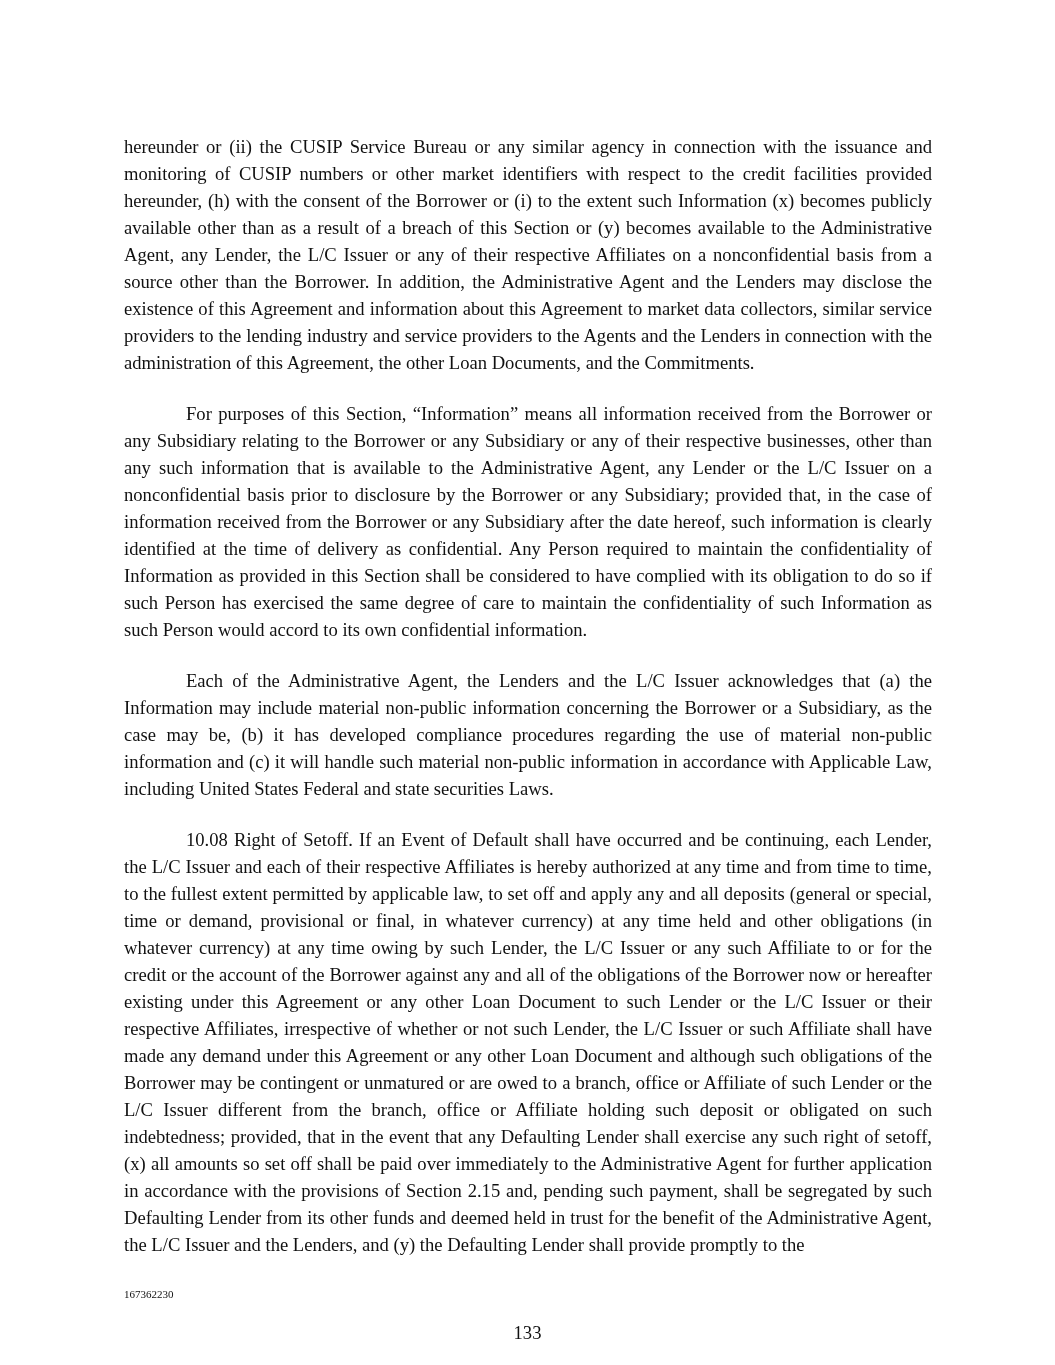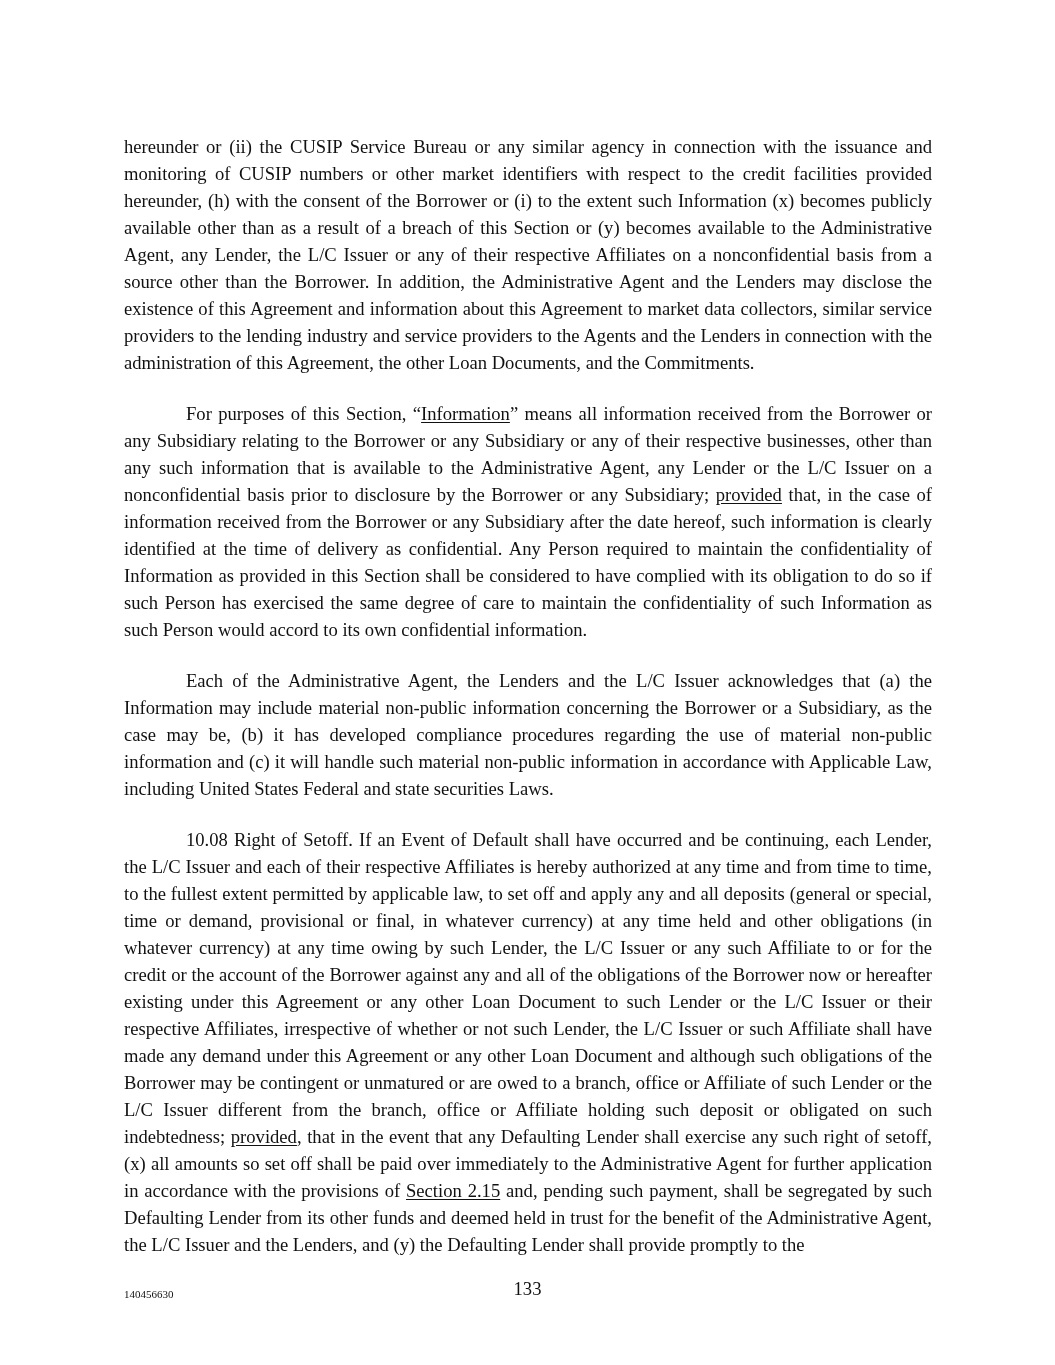--- a/index.html
+++ b/index.html
@@ -9,24 +9,24 @@
     left: 124px;
     top: 133px;
     width: 808px;
     font-family: "Liberation Serif", "DejaVu Serif", serif;
     font-size: 18.6px;
     line-height: 27px;
     color: #111111;
   }
   .para { margin: 0 0 23.85px 0; text-align: justify; }
   .para.indent { text-indent: 62px; }
-  .u { text-decoration: underline; text-underline-offset: 2px; }
+  .u { text-underline-offset: 2px; }
   .b { font-weight: normal; }
   .page-number {
-    position: absolute; left: 0; width: 1055px; top: 1278px;
+    position: absolute; left: 0; width: 1055px; top: 1322px;
     text-align: center;
     font-family: "Liberation Serif", "DejaVu Serif", serif;
     font-size: 18.6px; color: #111;
   }
   .doc-id {
     position: absolute; left: 124px; top: 1288px;
     font-family: "Liberation Serif", "DejaVu Serif", serif;
     font-size: 11px; color: #111;
   }
 </style>
@@ -37,13 +37,13 @@
   <p class="para">hereunder or (ii) the CUSIP Service Bureau or any similar agency in connection with the issuance and monitoring of CUSIP numbers or other market identifiers with respect to the credit facilities provided hereunder, (h) with the consent of the Borrower or (i) to the extent such Information (x) becomes publicly available other than as a result of a breach of this Section or (y) becomes available to the Administrative Agent, any Lender, the L/C Issuer or any of their respective Affiliates on a nonconfidential basis from a source other than the Borrower.  In addition, the Administrative Agent and the Lenders may disclose the existence of this Agreement and information about this Agreement to market data collectors, similar service providers to the lending industry and service providers to the Agents and the Lenders in connection with the administration of this Agreement, the other Loan Documents, and the Commitments.</p>
 
   <p class="para indent"><span>For purposes of this Section, “</span><span class="u">Information</span><span>” means all information received from the Borrower or any Subsidiary relating to the Borrower or any Subsidiary or any of their respective businesses, other than any such information that is available to the Administrative Agent, any Lender or the L/C Issuer on a nonconfidential basis prior to disclosure by the Borrower or any Subsidiary; </span><span class="u">provided</span><span> that, in the case of information received from the Borrower or any Subsidiary after the date hereof, such information is clearly identified at the time of delivery as confidential.  Any Person required to maintain the confidentiality of Information as provided in this Section shall be considered to have complied with its obligation to do so if such Person has exercised the same degree of care to maintain the confidentiality of such Information as such Person would accord to its own confidential information.</span></p>
 
   <p class="para indent">Each of the Administrative Agent, the Lenders and the L/C Issuer acknowledges that (a) the Information may include material non-public information concerning the Borrower or a Subsidiary, as the case may be, (b) it has developed compliance procedures regarding the use of material non-public information and (c) it will handle such material non-public information in accordance with Applicable Law, including United States Federal and state securities Laws.</p>
 
   <p class="para indent"><span class="b">10.08  Right of Setoff.</span><span>  If an Event of Default shall have occurred and be continuing, each Lender, the L/C Issuer and each of their respective Affiliates is hereby authorized at any time and from time to time, to the fullest extent permitted by applicable law, to set off and apply any and all deposits (general or special, time or demand, provisional or final, in whatever currency) at any time held and other obligations (in whatever currency) at any time owing by such Lender, the L/C Issuer or any such Affiliate to or for the credit or the account of the Borrower against any and all of the obligations of the Borrower now or hereafter existing under this Agreement or any other Loan Document to such Lender or the L/C Issuer or their respective Affiliates, irrespective of whether or not such Lender, the L/C Issuer or such Affiliate shall have made any demand under this Agreement or any other Loan Document and although such obligations of the Borrower may be contingent or unmatured or are owed to a branch, office or Affiliate of such Lender or the L/C Issuer different from the branch, office or Affiliate holding such deposit or obligated on such indebtedness; </span><span class="u">provided</span><span>, that in the event that any Defaulting Lender shall exercise any such right of setoff, (x) all amounts so set off shall be paid over immediately to the Administrative Agent for further application in accordance with the provisions of </span><span class="u">Section 2.15</span><span> and, pending such payment, shall be segregated by such Defaulting Lender from its other funds and deemed held in trust for the benefit of the Administrative Agent, the L/C Issuer and the Lenders, and (y) the Defaulting Lender shall provide promptly to the</span></p>
 </div>
 
 <div class="page-number">133</div>
-<div class="doc-id">140456630</div>
+<div class="doc-id">167362230</div>
 
 </body></html>

